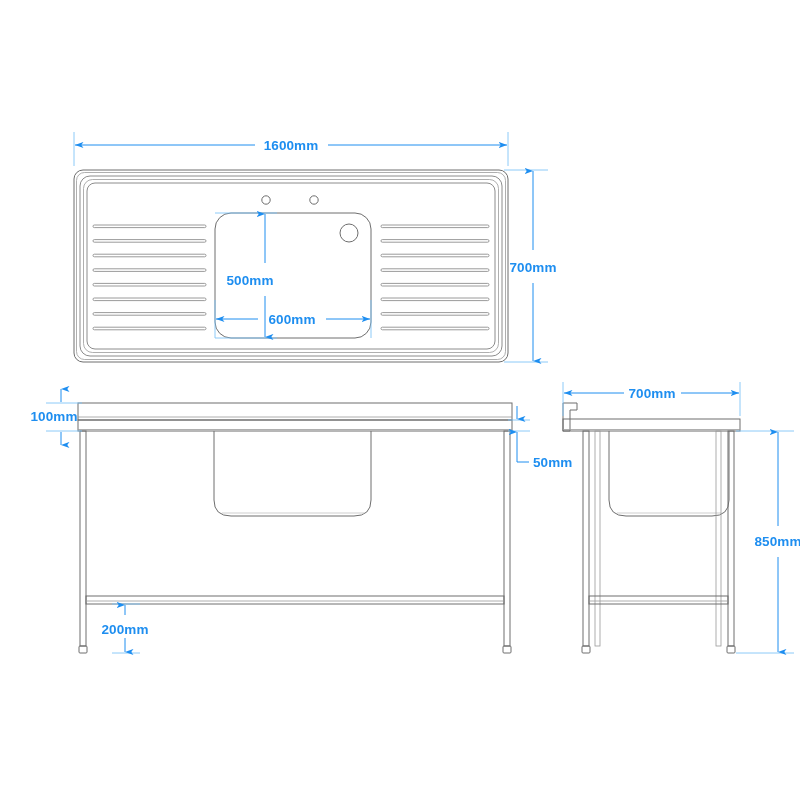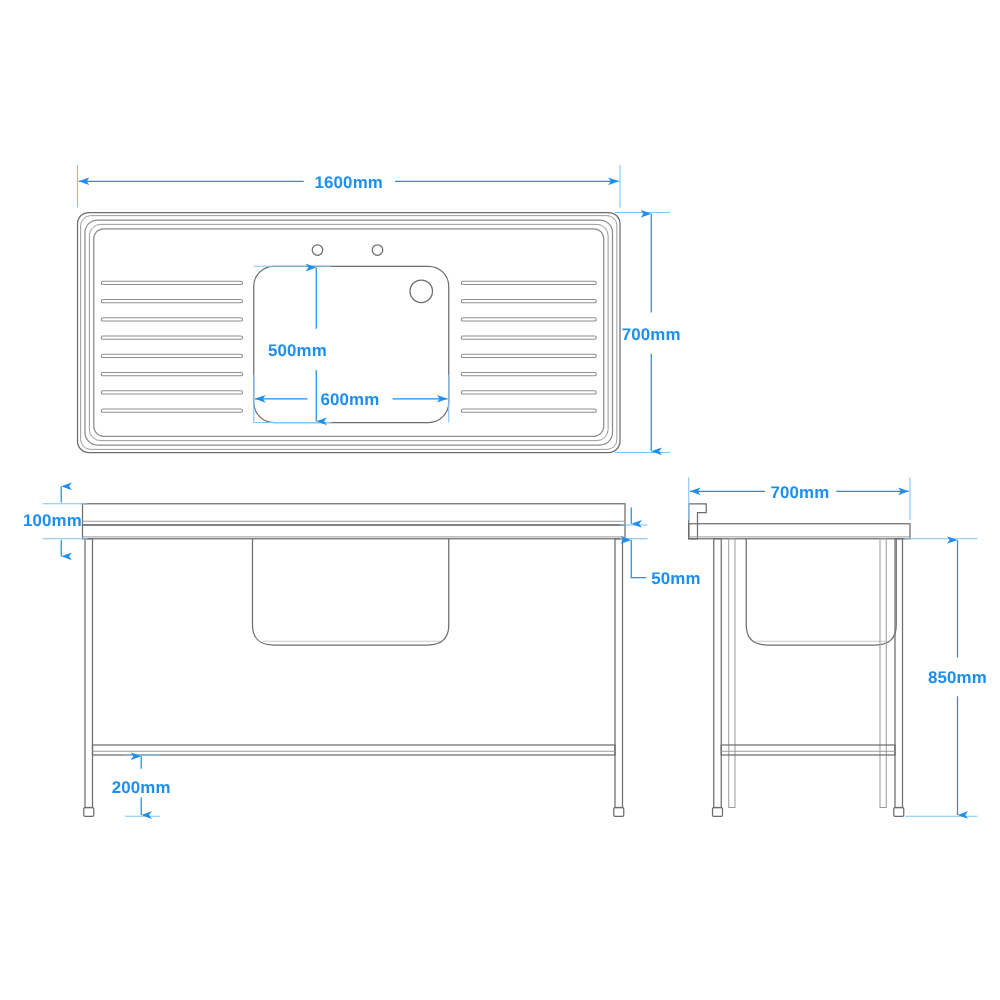--- a/index.html
+++ b/index.html
@@ -10,21 +10,21 @@
   }
   body {
     width: 800px;
     height: 800px;
     font-family: "Liberation Sans", sans-serif;
     overflow: hidden;
     position: relative;
   }
   #drawing-root {
     position: absolute;
-    left: 0;
+    left: 12px;
     top: 0;
     width: 680px;
     height: 800px;
   }
   svg#sink-drawing {
     display: block;
     width: 800px;
     height: 800px;
     background: #ffffff;
   }

